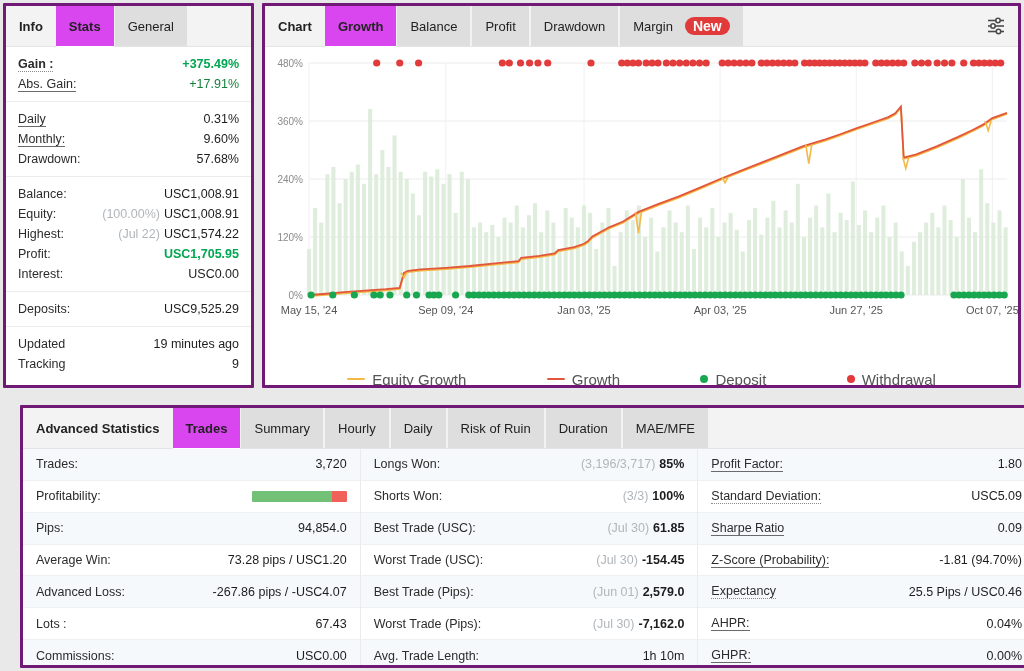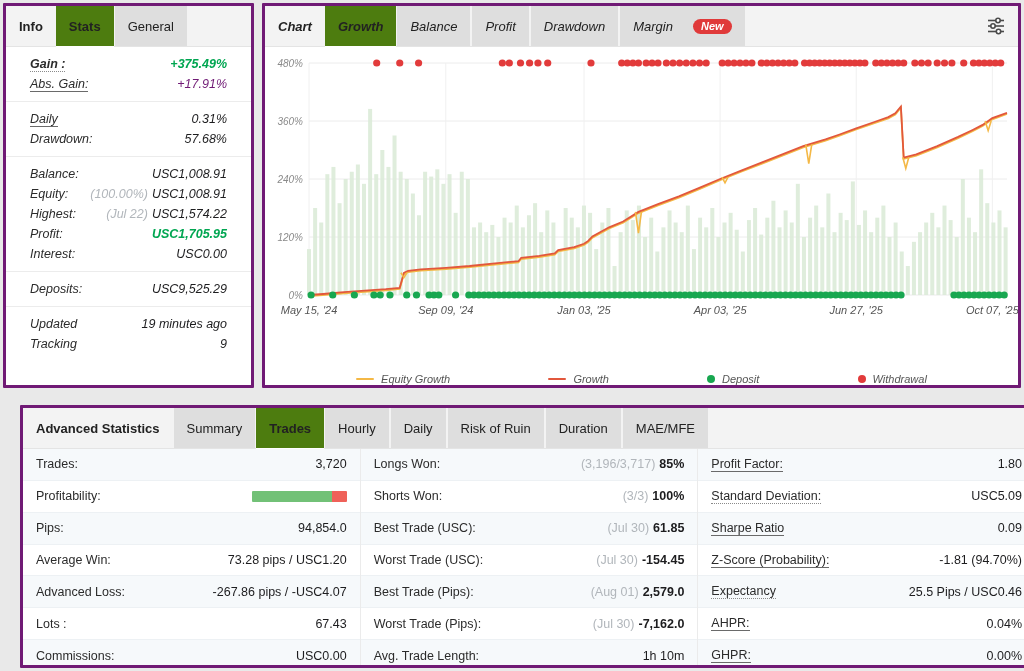--- a/index.html
+++ b/index.html
@@ -1,47 +1,47 @@
 <!DOCTYPE html>
 <html><head>
 <meta charset="utf-8">
 <style>
   html,body{margin:0;padding:0;}
   body{background:#e9e9e9;font-family:"Liberation Sans","DejaVu Sans",sans-serif;color:#222;}
   #stage{position:relative;width:1024px;height:671px;background:#e9e9e9;overflow:hidden;}
   .panel{position:absolute;background:#fff;border:3px solid #701a75;border-radius:1px;box-sizing:border-box;overflow:hidden;}
   #left-panel{left:3px;top:3px;width:251px;height:385px;}
-  #chart-panel{left:262px;top:3px;width:759px;height:385px;font-style:italic;}
+  #chart-panel{left:262px;top:3px;width:759px;height:385px;}
   #stats-panel{left:20px;top:405px;width:1018px;height:263px;}
   
   .hdr{height:40px;background:#f3f3f3;border-bottom:1px solid #e4e4e4;display:flex;align-items:stretch;position:relative;}
   .tab{display:flex;align-items:center;padding:0 13px;font-size:13px;color:#222;cursor:pointer;white-space:nowrap;}
   .tab.plain{font-weight:bold;background:transparent;}
-  .tab.active{background:#4d7c0f;font-weight:600;position:relative;margin-bottom:-1px;border-bottom:1px solid #fff;}
+  .tab.active{background:#d946ef;font-weight:600;position:relative;margin-bottom:-1px;border-bottom:1px solid #fff;}
   .tab.box{background:#dedede;margin:0 1px;}
-  .badge{display:inline-block;margin-left:20px;background:#e03a3a;color:#fff;font-size:11px;font-weight:bold;
+  .badge{display:inline-block;margin-left:12px;background:#e03a3a;color:#fff;font-size:14px;font-weight:bold;
          padding:2px 8px;border-radius:999px;line-height:1;}
   .hdr-spacer{flex:1;}
   .hdr-icon{display:flex;align-items:center;padding:0 12px;cursor:pointer;}
   
-  .lp-section{padding:7px 24px;border-bottom:1px solid #ececec;font-style:italic;}
+  .lp-section{padding:7px 12px;border-bottom:1px solid #ececec;}
   .lp-section:last-child{border-bottom:none;}
   .lp-row{display:flex;justify-content:space-between;align-items:center;height:20px;font-size:12.5px;}
   .lp-label{color:#2b2b2b;}
   .lp-value{color:#1d1d1f;text-align:right;}
   .u-dotted{border-bottom:1px dotted #8a8a8a;cursor:help;}
   .u-solid{border-bottom:1px solid #6a6a6a;cursor:pointer;}
   .b{font-weight:bold;}
-  .green{color:#701a75;}
+  .green{color:#15803d;}
   .green-b{color:#00a651;font-weight:bold;text-align:right;}
   .gray{color:#b1b6bb;margin-right:4px;}
   
   #chart-body{padding:2px 2px 0 2px;}
   #legend{display:flex;justify-content:space-around;align-items:center;height:28px;padding:0 40px;}
-  .leg-item{display:flex;align-items:center;font-size:11px;color:#555;cursor:pointer;}
+  .leg-item{display:flex;align-items:center;font-size:15px;color:#555;cursor:pointer;}
   .leg-line{display:inline-block;width:18px;height:2px;border-radius:2px;margin-right:7px;}
   .leg-dot{display:inline-block;width:8px;height:8px;border-radius:50%;margin-right:7px;}
   
   #stats-grid{display:flex;height:222px;}
   .st-col{flex:1;display:flex;flex-direction:column;border-right:1px solid #ebebeb;}
   .st-col:last-child{border-right:none;}
   .st-row{flex:1;display:flex;justify-content:space-between;align-items:center;
           padding:0 13px;font-size:12.5px;border-bottom:1px solid #edf1f4;}
   .st-row:last-child{border-bottom:none;}
   .st-row.alt{background:#f6f9fb;}
@@ -77,20 +77,24 @@
           </div>
           <div class="lp-row">
             <span class="lp-label u-solid">Abs. Gain:</span>
             <span class="lp-value"><span class="green">+17.91%</span></span>
           </div>
         </div>
         <div class="lp-section">
           <div class="lp-row">
             <span class="lp-label u-solid">Daily</span>
             <span class="lp-value"><span class="">0.31%</span></span>
+          </div>
+          <div class="lp-row">
+            <span class="lp-label u-solid">Monthly:</span>
+            <span class="lp-value"><span class="">9.60%</span></span>
           </div>
           <div class="lp-row">
             <span class="lp-label">Drawdown:</span>
             <span class="lp-value"><span class="">57.68%</span></span>
           </div>
         </div>
         <div class="lp-section">
           <div class="lp-row">
             <span class="lp-label">Balance:</span>
             <span class="lp-value"><span class="">USC1,008.91</span></span>
@@ -512,25 +516,25 @@
           </div>
         </div>
     </div>
   </div>
 
   <div class="panel" id="stats-panel">
     <div class="hdr" id="st-tabs">
         <div class="tab plain">
           <span>Advanced Statistics</span>
         </div>
-        <div class="tab box">
-          <span>Summary</span>
-        </div>
         <div class="tab active">
           <span>Trades</span>
+        </div>
+        <div class="tab box">
+          <span>Summary</span>
         </div>
         <div class="tab box">
           <span>Hourly</span>
         </div>
         <div class="tab box">
           <span>Daily</span>
         </div>
         <div class="tab box">
           <span>Risk of Ruin</span>
         </div>
@@ -589,21 +593,21 @@
           <div class="st-row alt">
             <span class="st-label">Best Trade (USC):</span>
             <span class="st-value"><span class="gray">(Jul 30)</span><span class="b">61.85</span></span>
           </div>
           <div class="st-row">
             <span class="st-label">Worst Trade (USC):</span>
             <span class="st-value"><span class="gray">(Jul 30)</span><span class="b">-154.45</span></span>
           </div>
           <div class="st-row alt">
             <span class="st-label">Best Trade (Pips):</span>
-            <span class="st-value"><span class="gray">(Aug 01)</span><span class="b">2,579.0</span></span>
+            <span class="st-value"><span class="gray">(Jun 01)</span><span class="b">2,579.0</span></span>
           </div>
           <div class="st-row">
             <span class="st-label">Worst Trade (Pips):</span>
             <span class="st-value"><span class="gray">(Jul 30)</span><span class="b">-7,162.0</span></span>
           </div>
           <div class="st-row alt">
             <span class="st-label">Avg. Trade Length:</span>
             <span class="st-value"><span>1h 10m</span></span>
           </div>
         </div>

